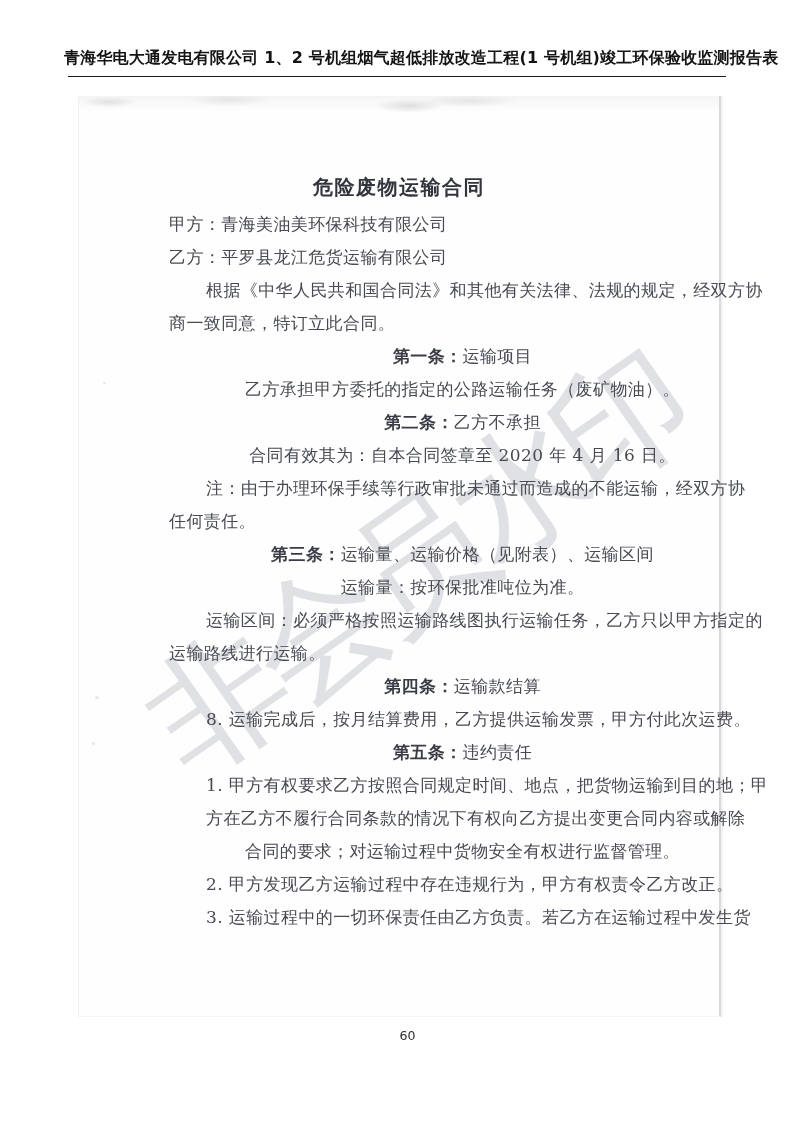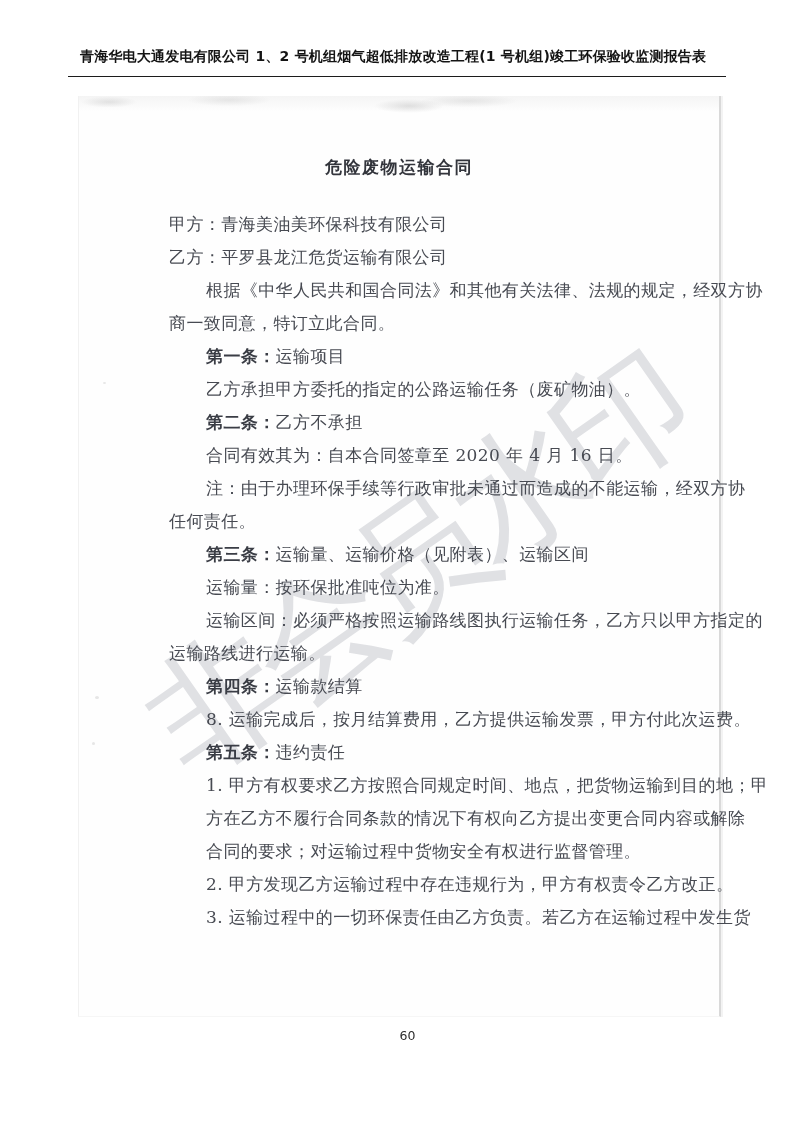--- a/index.html
+++ b/index.html
@@ -3,23 +3,23 @@
 <meta charset="utf-8">
 <style>
   html,body{margin:0;padding:0;}
   body{
     width:793px;height:1122px;position:relative;background:#ffffff;
     font-family:"DejaVu Serif","Liberation Serif",serif;
     overflow:hidden;
   }
   
   .report-header{
-    position:absolute;left:80px;top:48px;width:680px;
+    position:absolute;left:64px;top:48px;width:680px;
     font-family:"DejaVu Sans","Liberation Sans",sans-serif;
-    font-size:14px;font-weight:700;color:#141414;letter-spacing:0.2px;
+    font-size:16px;font-weight:700;color:#141414;letter-spacing:0.2px;
     white-space:nowrap;
   }
   .header-rule{
     position:absolute;left:68px;top:76px;width:658px;height:0;
     border-top:1.6px solid #1c1c1c;
   }
   .page-number{
     position:absolute;left:11px;top:1028px;width:793px;text-align:center;
     font-family:"DejaVu Sans","Liberation Sans",sans-serif;
     font-size:12.5px;color:#2e2e2e;
@@ -50,33 +50,33 @@
   .watermark{
     position:absolute;left:337px;top:469px;
     transform:translate(-50%,-50%) rotate(-35deg);
     font-size:135px;letter-spacing:-12px;white-space:nowrap;
     color:rgba(104,112,126,0.20);
     font-family:"DejaVu Serif","Liberation Serif",serif;
     pointer-events:none;user-select:none;
   }
   
   .contract-title{
-    position:absolute;left:0;top:60px;width:100%;text-align:center;
-    font-size:17px;font-weight:700;color:#33353c;letter-spacing:1.5px;
+    position:absolute;left:0;top:78px;width:100%;text-align:center;
+    font-size:20px;font-weight:700;color:#33353c;letter-spacing:1.5px;
     white-space:nowrap;
   }
   .contract-body{
     position:absolute;left:0;top:112px;width:100%;
   }
   .c-line{
     height:33px;line-height:33px;white-space:nowrap;
     padding-left:90px;
     font-size:17px;color:#474a52;letter-spacing:0.4px;
   }
-  .c-line.indent{padding-left:127px;}
+  .c-line.indent{padding-left:127px;text-align:center;}
   .c-line .lbl{font-weight:700;color:#3a3d45;}
 </style>
 </head>
 <body>
 
 <div class="report-header">青海华电大通发电有限公司 1、2 号机组烟气超低排放改造工程(1 号机组)竣工环保验收监测报告表</div>
 <div class="header-rule"></div>
 
 <div class="scan-page">
   <div class="scan-top-smudge"></div>

